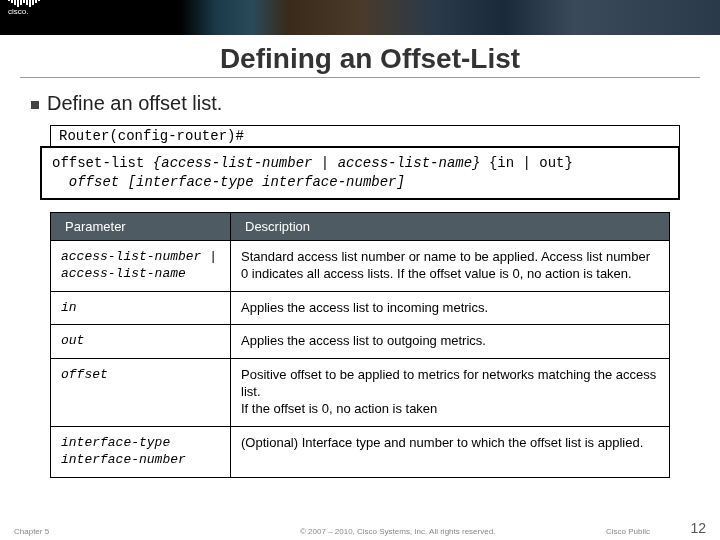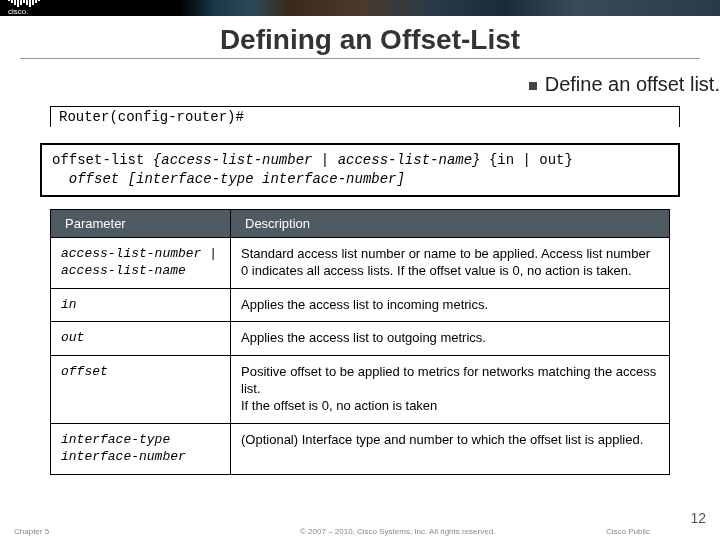--- a/index.html
+++ b/index.html
@@ -6,21 +6,21 @@
   body {
     width: 720px;
     height: 540px;
     font-family: Arial, Helvetica, sans-serif;
     background: #fff;
     position: relative;
     overflow: hidden;
   }
   .banner {
     width: 100%;
-    height: 16px;
+    height: 35px;
     background: linear-gradient(to right, #000 0%, #000 25%, #1a3a4a 30%, #2a4a5a 35%, #3a2a1a 40%, #4a3a2a 50%, #2a3a4a 60%, #1a2a3a 70%, #3a4a5a 80%, #2a3a4a 100%);
     position: relative;
   }
   .logo {
     position: absolute;
     left: 8px;
     top: -2px;
     color: #fff;
     font-size: 8px;
     line-height: 1;
@@ -40,43 +40,42 @@
     font-weight: bold;
     color: #333;
     padding: 8px 0 2px 20px;
     text-align: center;
   }
   .hr {
     border-top: 1px solid #999;
     margin: 0 20px 10px 20px;
   }
   .bullet-row {
-    padding: 4px 0 10px 12px;
+    padding: 4px 0 10px 31px;
     font-size: 20px;
     color: #222;
-    text-align: right;
   }
   .bullet-row .sq {
     display: inline-block;
     width: 8px;
     height: 8px;
     background: #444;
     margin-right: 8px;
     vertical-align: middle;
   }
   .prompt-box {
     margin: 0 40px 0 50px;
     border: 1px solid #000;
     border-bottom: none;
     padding: 2px 8px;
     font-family: "Courier New", monospace;
     font-size: 14px;
   }
   .command-box {
-    margin: 16px 40px 12px 40px;
+    margin: 0 40px 12px 40px;
     border: 2px solid #000;
     padding: 6px 10px;
     font-family: "Courier New", monospace;
     font-size: 14px;
     line-height: 1.35;
   }
   .command-box .ital { font-style: italic; }
   table.params {
     border-collapse: collapse;
     margin: 0 40px 0 50px;
@@ -106,21 +105,21 @@
     position: absolute;
     bottom: 4px;
     left: 0;
     width: 100%;
     font-size: 8px;
     color: #888;
   }
   .footer .left { position: absolute; left: 14px; bottom: 0; }
   .footer .mid { position: absolute; left: 300px; bottom: 0; }
   .footer .right1 { position: absolute; right: 70px; bottom: 0; text-align: center; }
-  .footer .pagenum { position: absolute; right: 14px; bottom: 10px; font-size: 14px; color: #555; }
+  .footer .pagenum { position: absolute; right: 14px; bottom: 0; font-size: 14px; color: #555; }
 </style>
 </head>
 <body>
 
 <div class="banner">
   <div class="logo">
     <div class="logo-bars">
       <span style="height:3px"></span>
         <span style="height:5px"></span>
         <span style="height:7px"></span>

